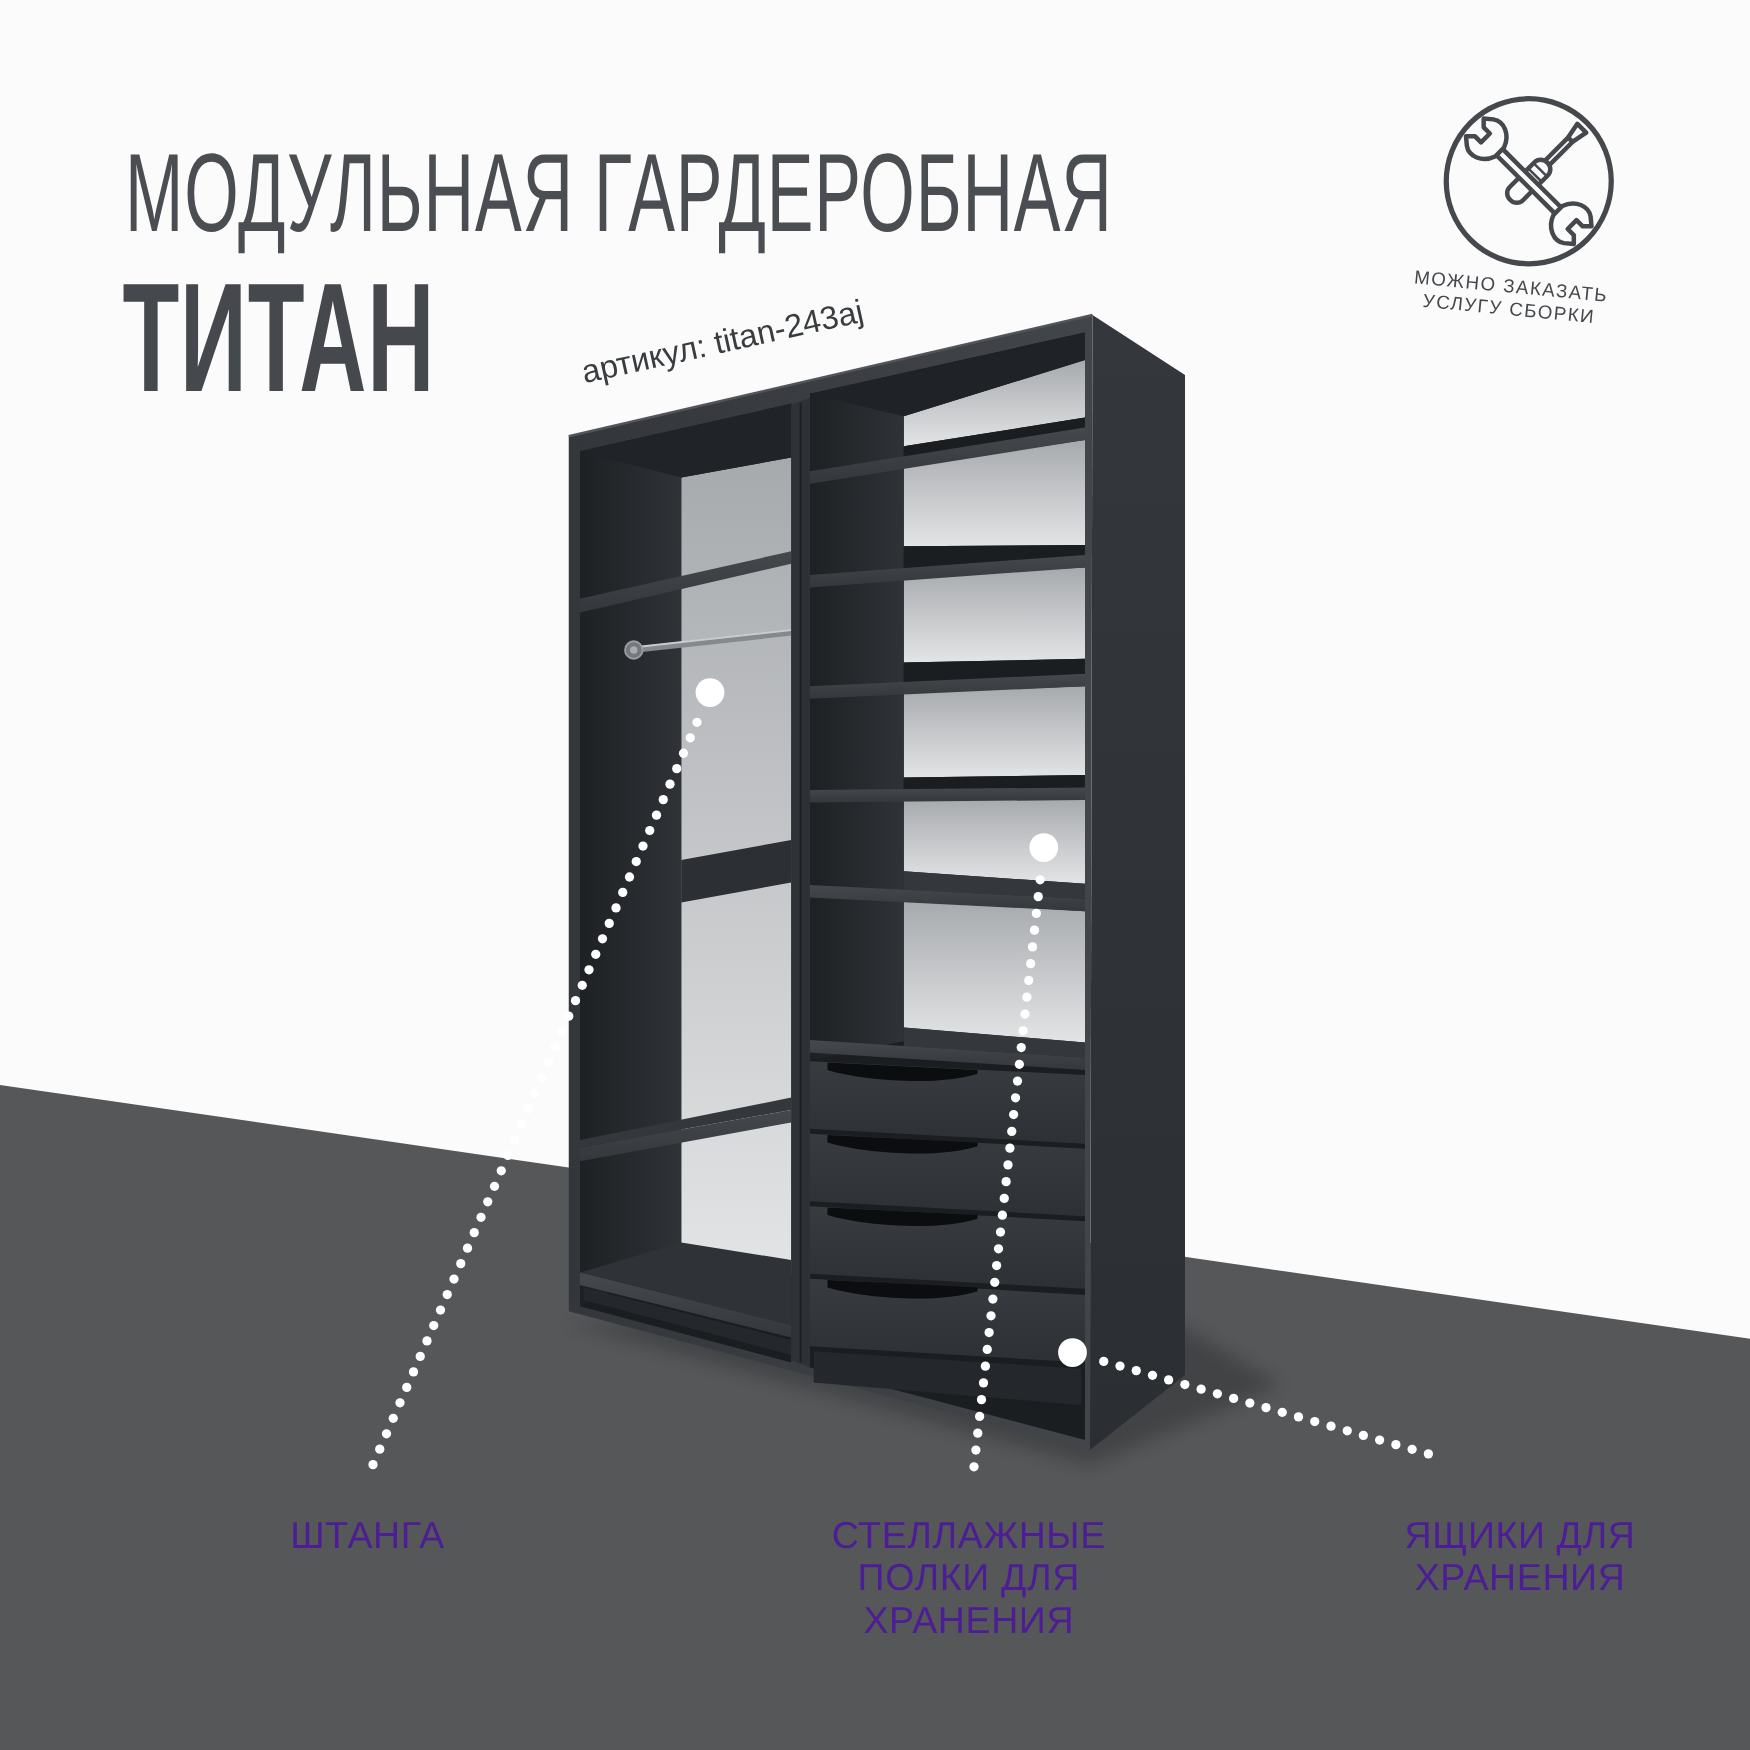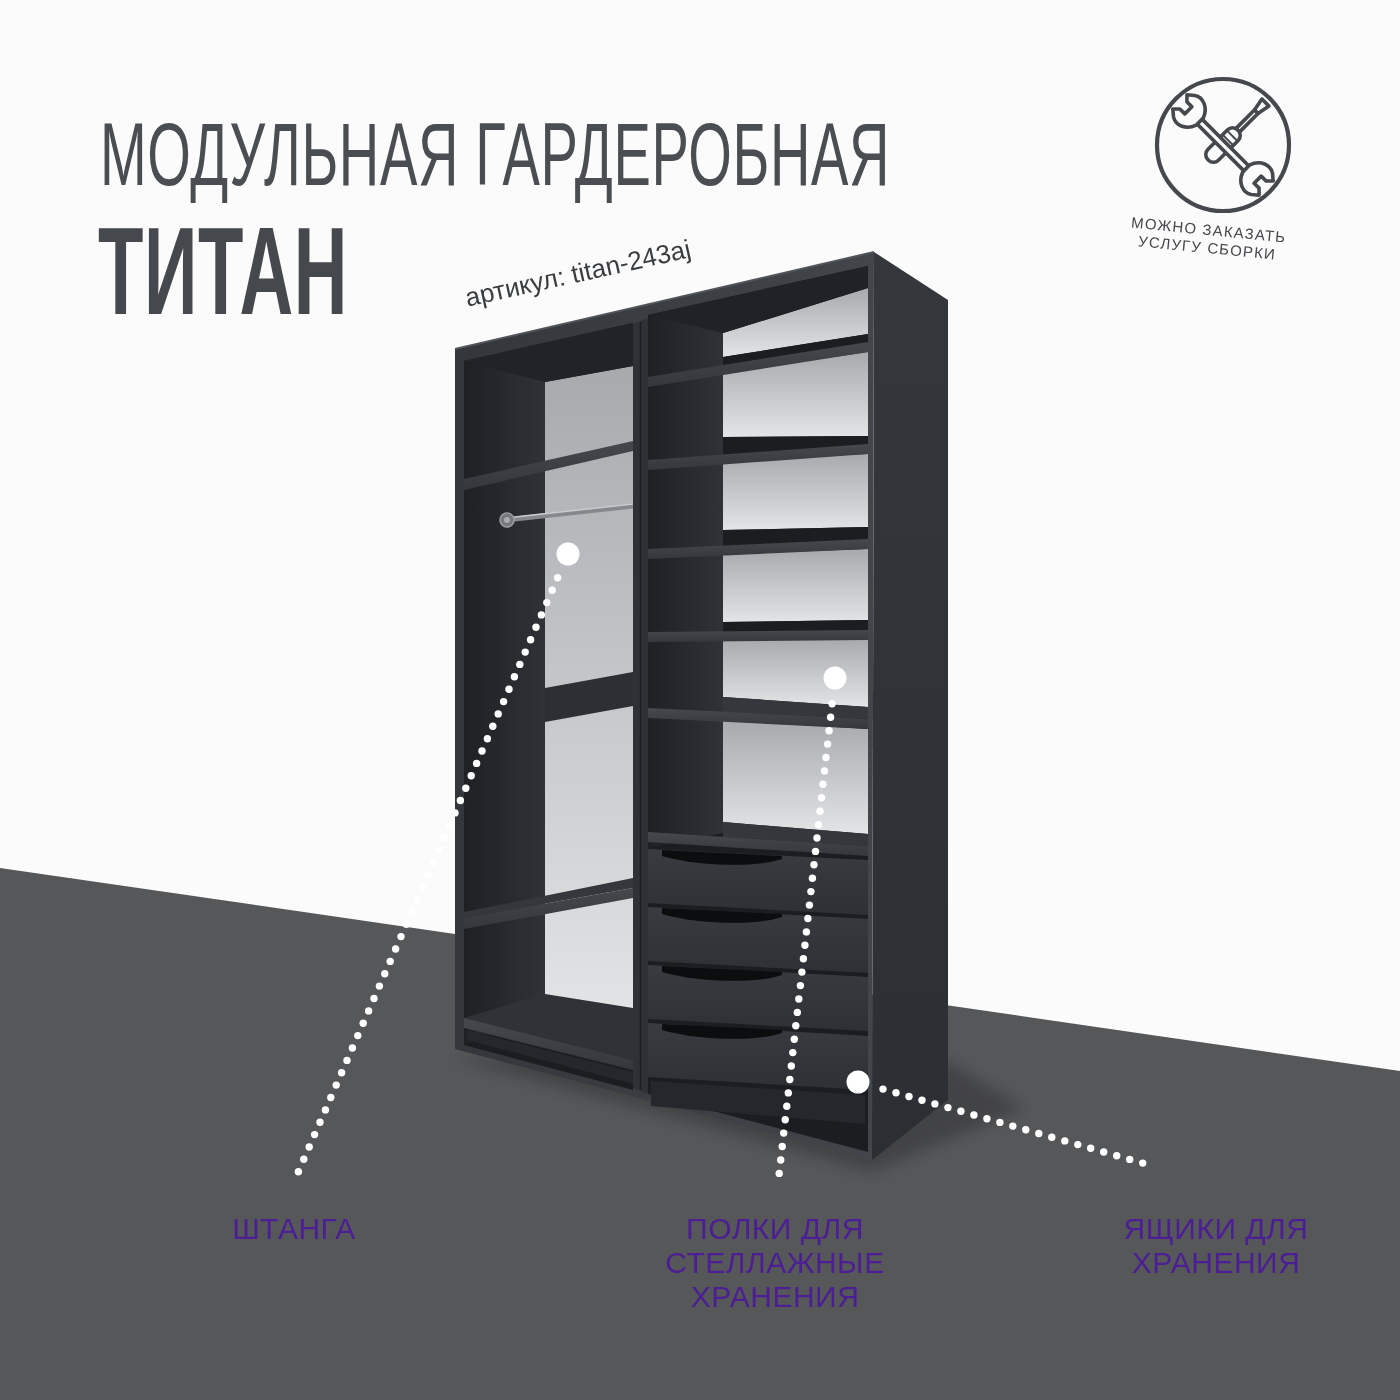--- a/index.html
+++ b/index.html
@@ -320,22 +320,22 @@
   </svg>
   <div class="badge-caption">
     <span>МОЖНО ЗАКАЗАТЬ</span><br>
     <span>УСЛУГУ СБОРКИ</span>
   </div>
 
   <div class="callout callout-1">
     <span>ШТАНГА</span>
   </div>
   <div class="callout callout-2">
+    <span>СТЕЛЛАЖНЫЕ</span>
     <span>ПОЛКИ ДЛЯ</span>
-    <span>СТЕЛЛАЖНЫЕ</span>
     <span>ХРАНЕНИЯ</span>
   </div>
   <div class="callout callout-3">
     <span>ЯЩИКИ ДЛЯ</span>
     <span>ХРАНЕНИЯ</span>
   </div>
 
 </div>
 
 </body></html>

